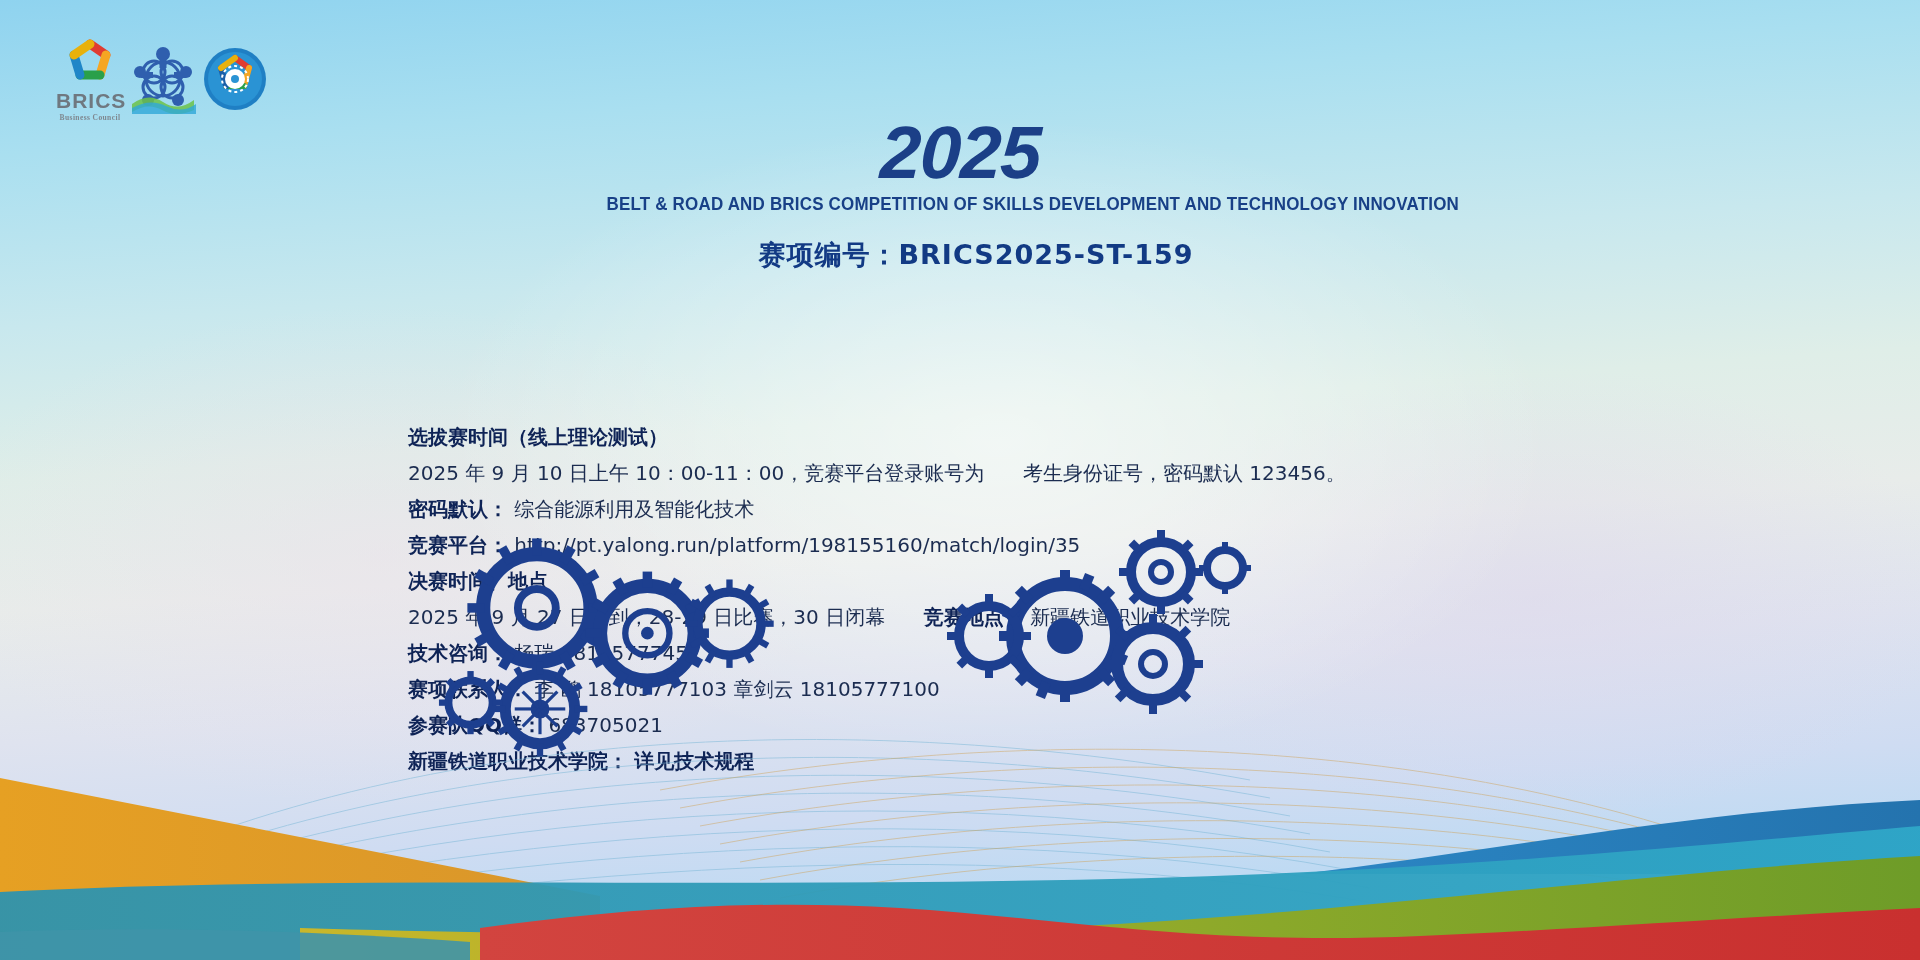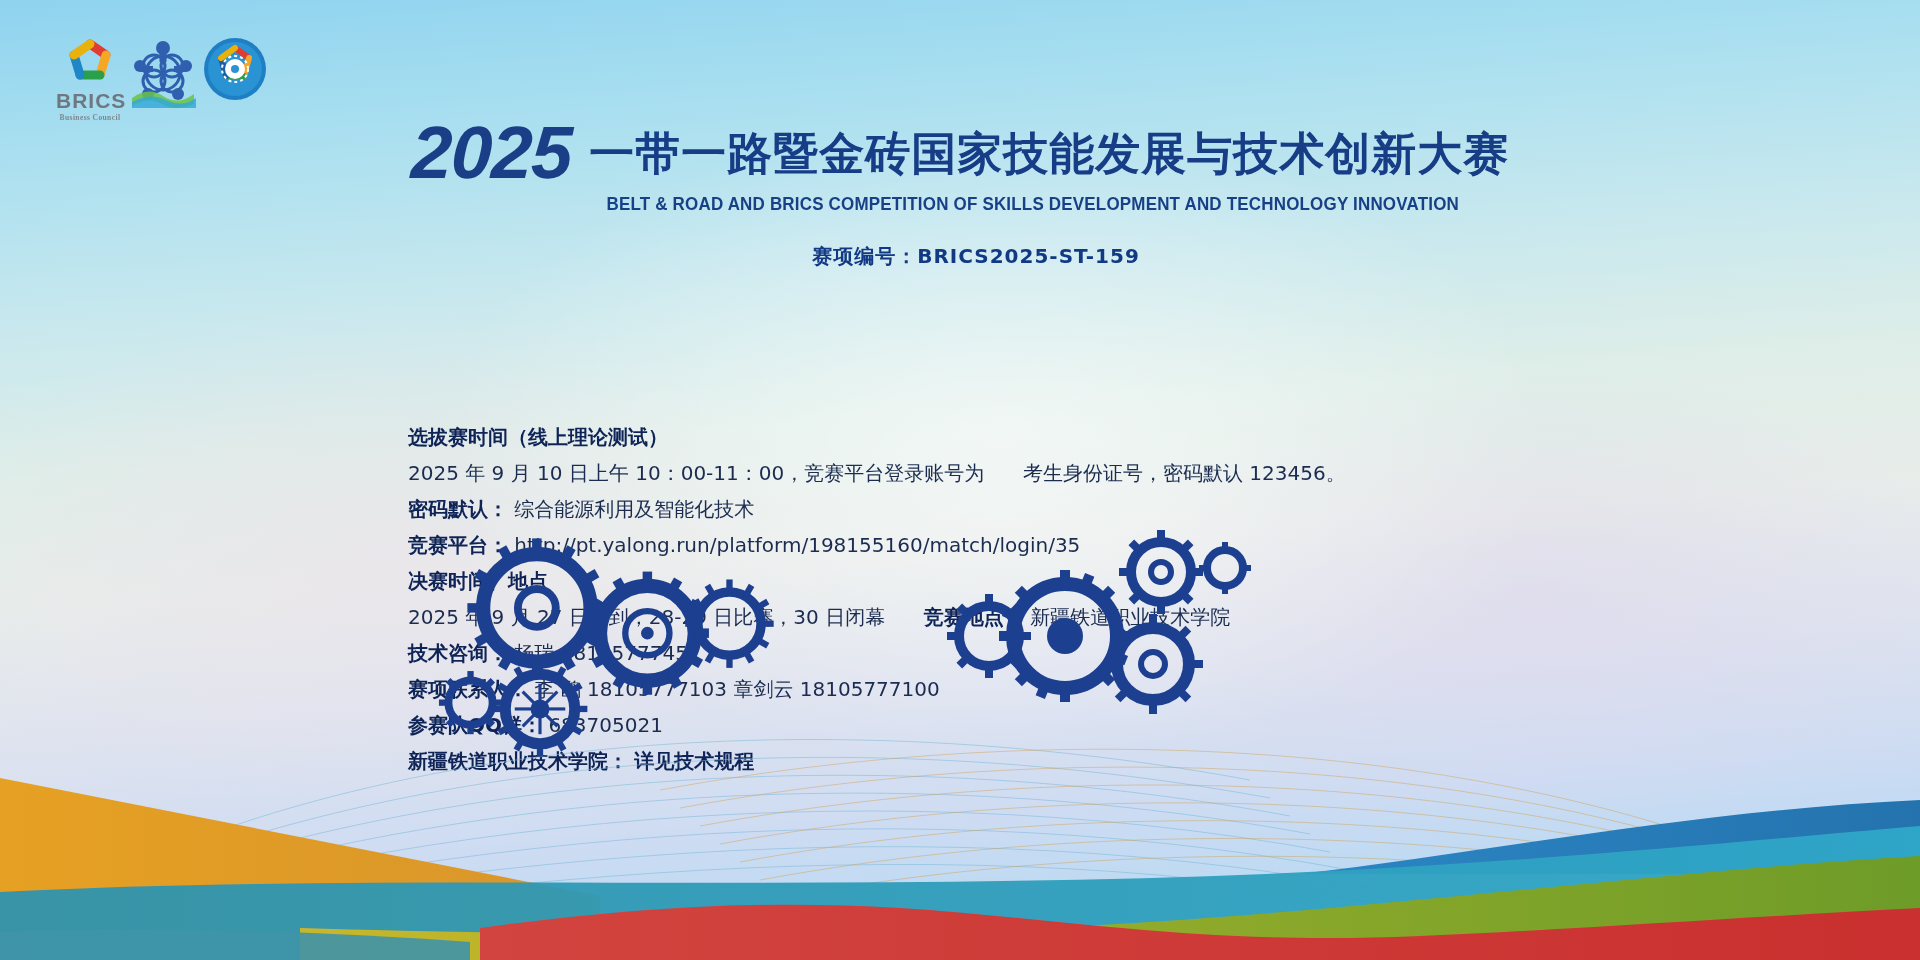--- a/index.html
+++ b/index.html
@@ -9,21 +9,21 @@
   }
   .poster{
     position:relative;width:1920px;height:960px;overflow:hidden;
     background:
       radial-gradient(ellipse 900px 520px at 52% 46%, rgba(255,255,255,.55) 0%, rgba(255,255,255,0) 62%),
       radial-gradient(ellipse 760px 420px at 20% 58%, rgba(236,226,236,.55) 0%, rgba(236,226,236,0) 60%),
       radial-gradient(ellipse 700px 380px at 80% 62%, rgba(222,214,236,.50) 0%, rgba(222,214,236,0) 60%),
       linear-gradient(176deg,#8fd3ef 0%, #a9dff0 14%, #c8e8ee 30%, #dfeee8 44%, #e8ecea 56%, #dfe3ef 68%, #cfdcf2 80%, #b6d9f3 92%, #a6d6f4 100%);
   }
   
-  .logos{position:absolute;left:56px;top:36px;display:flex;align-items:flex-start;gap:2px;}
+  .logos{position:absolute;left:56px;top:36px;display:flex;align-items:center;gap:2px;}
   .logo{position:relative;}
   .brics-logo{width:68px;}
   .brics-star{width:56px;height:52px;margin:0 auto;position:relative;}
   .brics-star svg{display:block;}
   .brics-word{font-family:"Liberation Sans",sans-serif;font-weight:bold;font-size:21px;letter-spacing:1px;
     color:#6f7880;text-align:center;line-height:1;margin-top:2px;}
   .brics-sub{font-size:7.5px;letter-spacing:.4px;color:#7e878f;text-align:center;margin-top:2px;font-weight:bold;font-family:Liberation Serif, serif;}
   .mid-logo{width:74px;height:74px;position:relative;}
   .right-logo{width:66px;height:66px;position:relative;}
 
@@ -43,21 +43,21 @@
     font-family:"Liberation Sans",sans-serif;font-weight:bold;font-size:17.5px;
     color:#184087;letter-spacing:.2px;margin-top:7px;padding-left:150px;
     transform:scaleX(.97);
   }
   .line3{
     font-family:"DejaVu Sans","Liberation Sans",sans-serif;font-weight:bold;
     font-size:56px;color:#163c87;letter-spacing:2px;margin-top:16px;line-height:1.15;
   }
   .line4{
     font-family:"DejaVu Sans","Liberation Sans",sans-serif;font-weight:bold;
-    font-size:20px;color:#123a84;letter-spacing:1px;margin-top:28px;padding-left:32px;
+    font-size:27px;color:#123a84;letter-spacing:1px;margin-top:22px;padding-left:32px;
   }
 
   
   .info{position:absolute;left:408px;top:424px;width:1180px;
     font-family:"DejaVu Sans","Liberation Sans",sans-serif;color:#14275e;}
   .row{margin-bottom:11px;font-size:20px;line-height:1.35;white-space:nowrap;}
   .row.tight{margin-bottom:9px;}
   .b{font-weight:bold;color:#0e2356;text-align:right;}
   .n{font-weight:normal;color:#1b2c50;}
   .gap{display:inline-block;width:26px;}
@@ -133,21 +133,20 @@
           <circle cx="33" cy="33" r="13" fill="none" stroke-dasharray="3 3"></circle>
         </g>
         <circle cx="33" cy="33" r="4" fill="#2a93d4"></circle>
       </svg>
     </div>
   </div>
 
   <div class="title-block">
     <div class="line1">
       <span class="year">2025</span>
-      <span class="main-cn">一带一路暨金砖国家技能发展与技术创新大赛</span>
     </div>
     <div class="line2">BELT &amp; ROAD AND BRICS COMPETITION OF SKILLS DEVELOPMENT AND TECHNOLOGY INNOVATION</div>
     <div class="line4">赛项编号：BRICS2025-ST-159</div>
   </div>
 
   <div class="info">
 
     <div class="row tight">
       <span class="b">选拔赛时间（线上理论测试）</span>
     </div>

